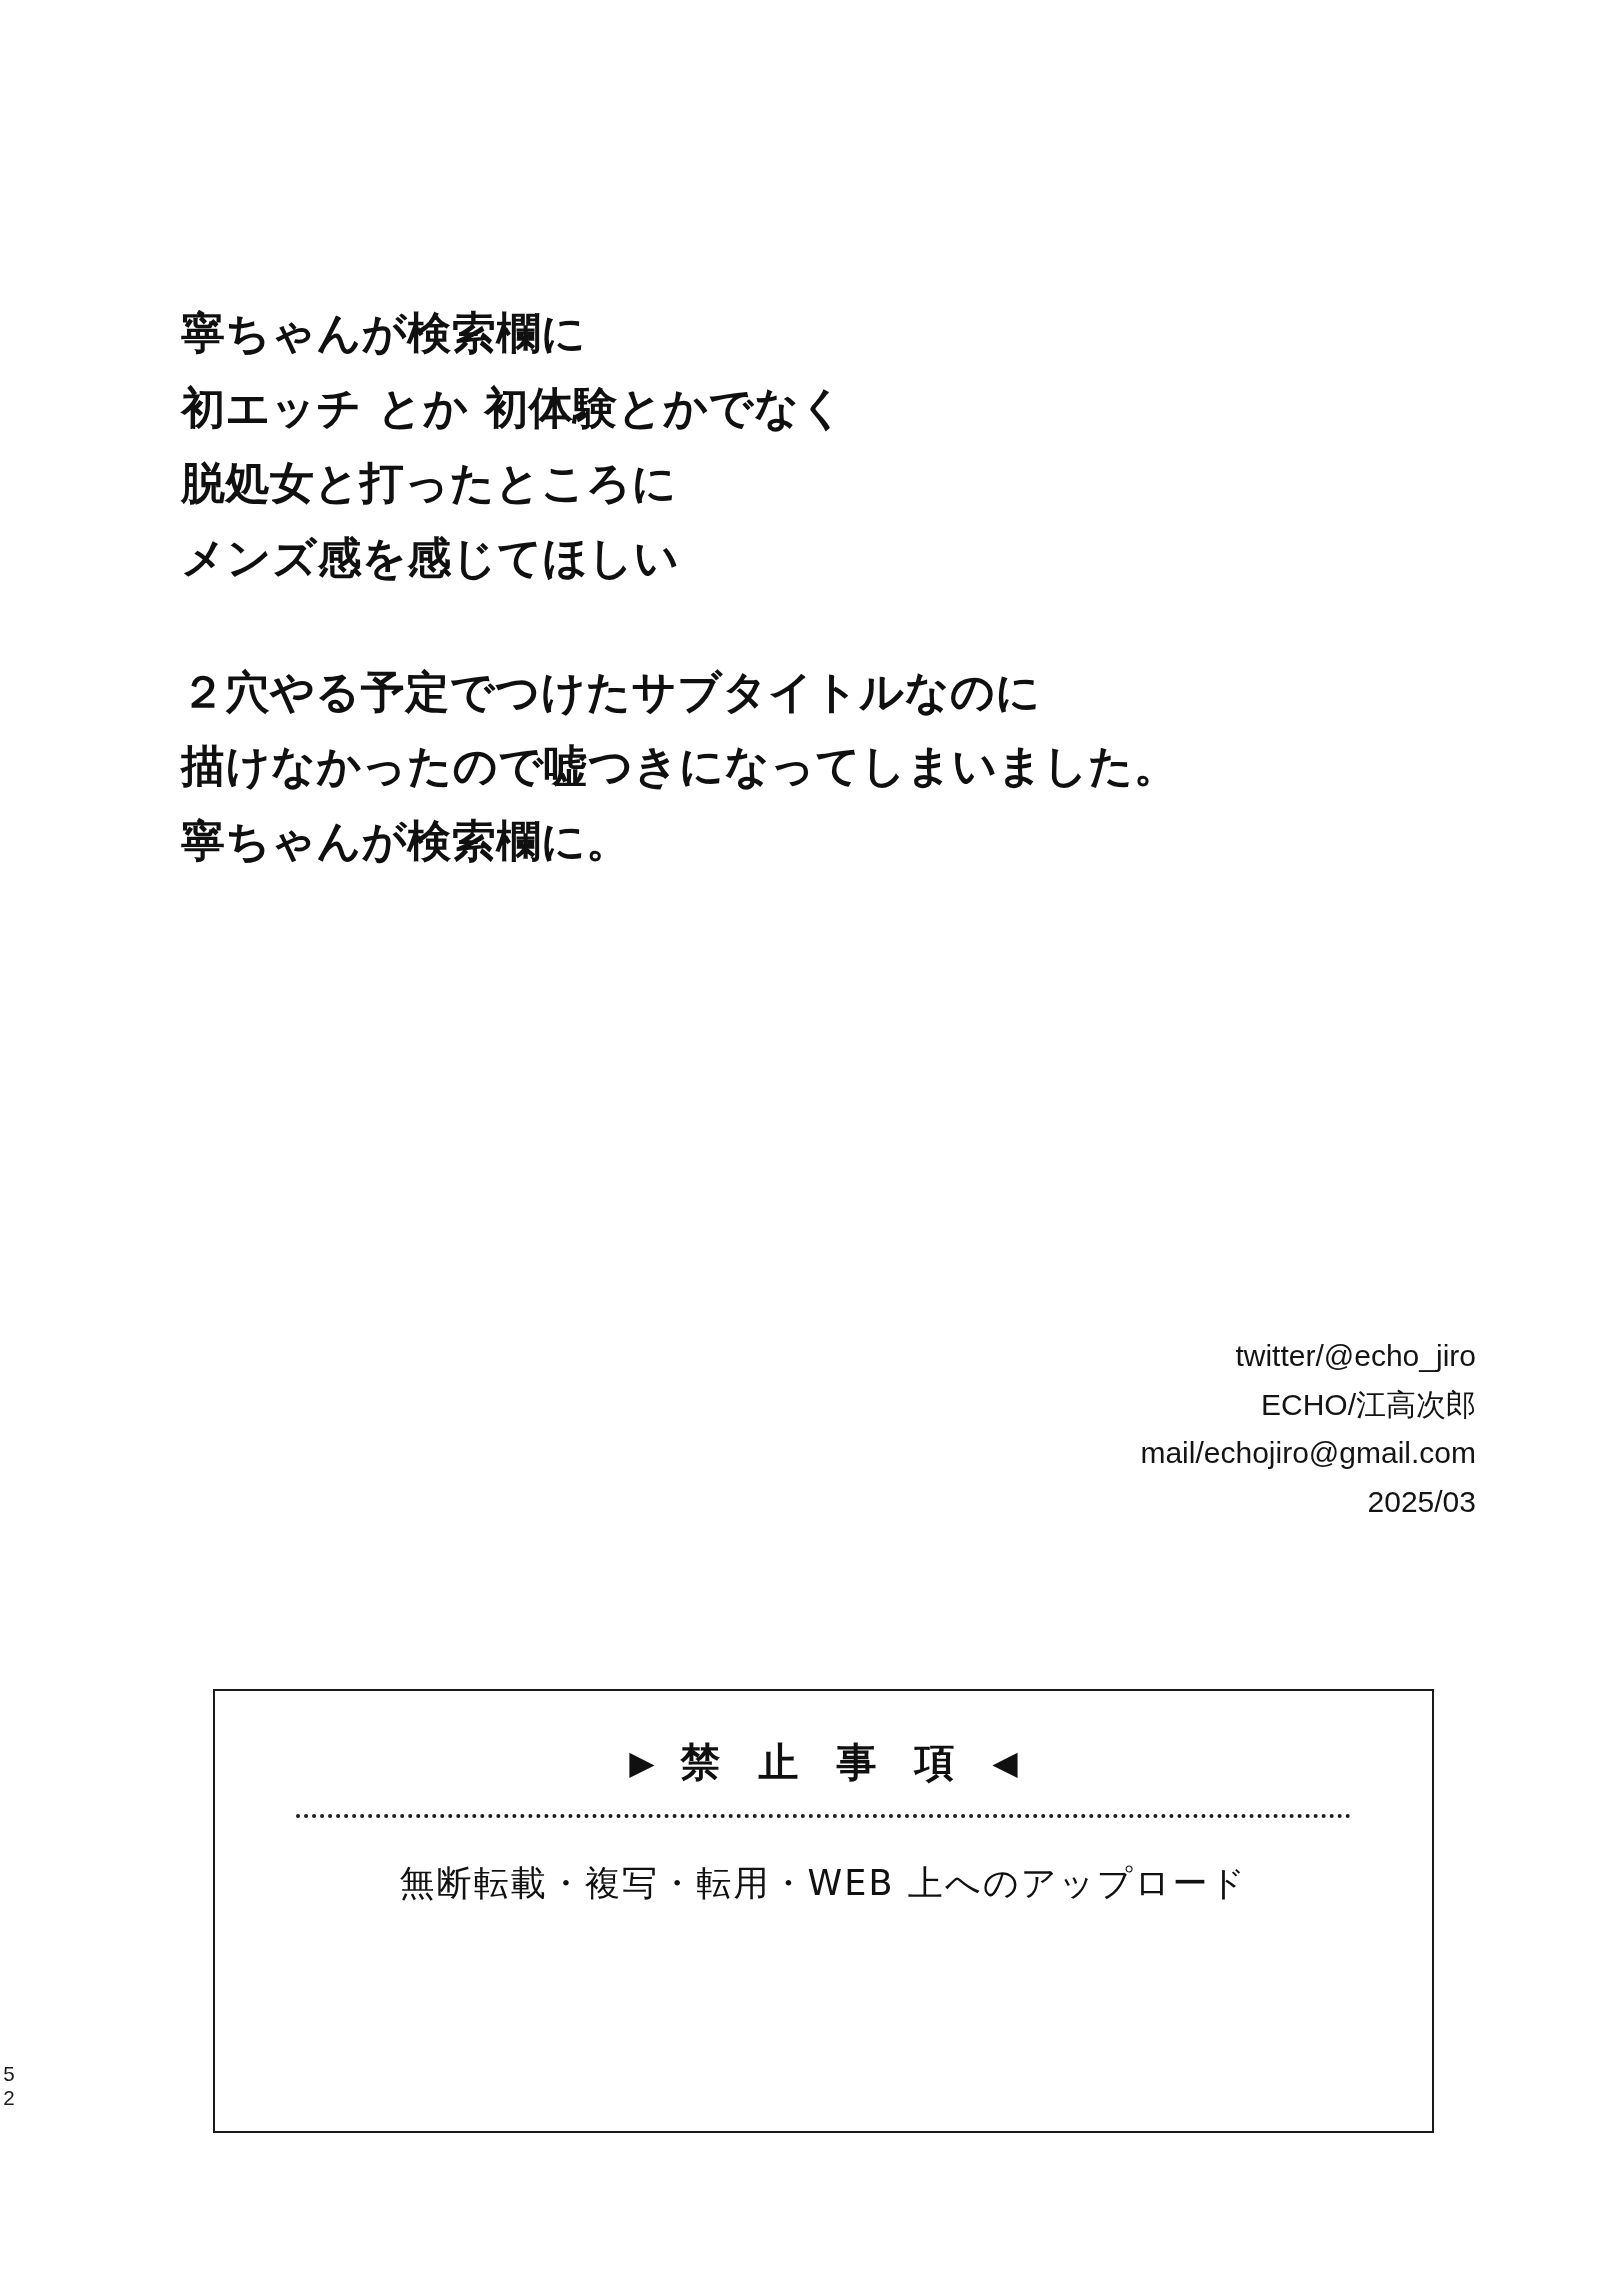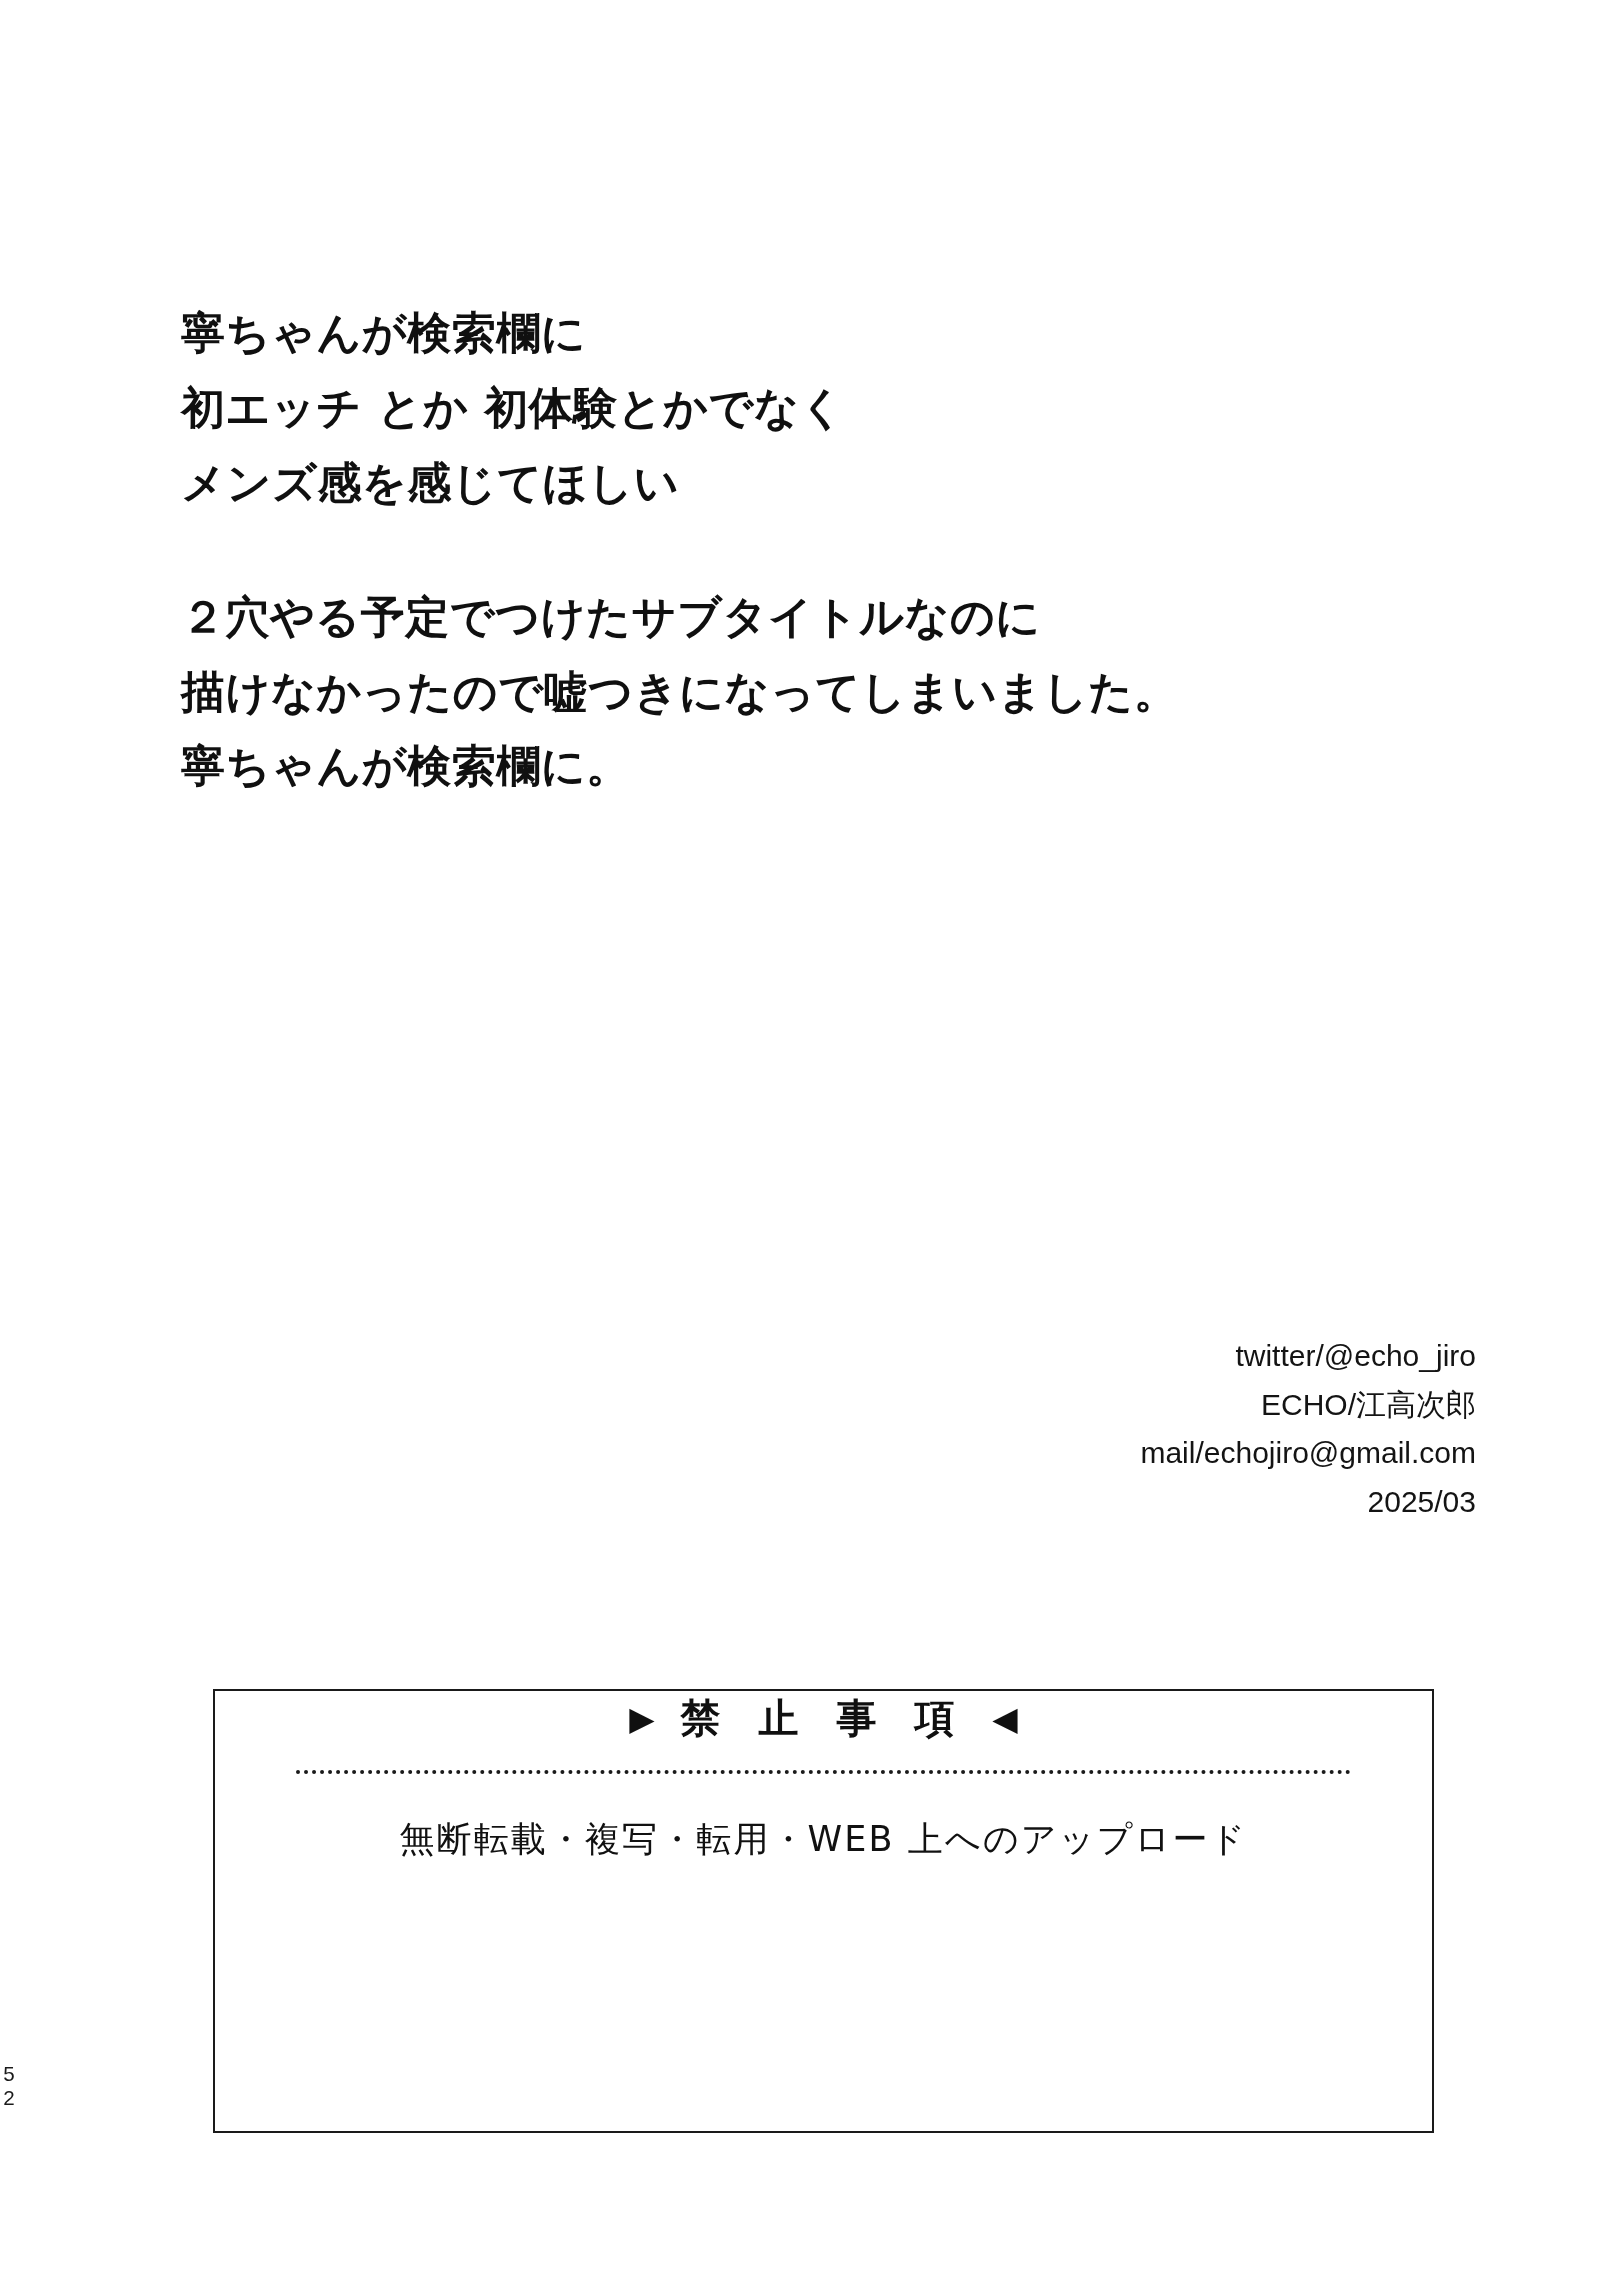--- a/index.html
+++ b/index.html
@@ -68,20 +68,21 @@
   .notice-box {
     position: absolute;
     left: 213px;
     top: 1689px;
     width: 1221px;
     height: 444px;
     border: 2.4px solid #1a1a1a;
     box-sizing: border-box;
   }
   .notice-title {
+    margin-top: 44px;
     text-align: center;
     font-size: 40px;
     font-weight: bold;
     letter-spacing: 0.30em;
     color: #101010;
     font-family: "DejaVu Sans", "Liberation Sans", sans-serif;
   }
   .notice-title .tri {
     letter-spacing: 0;
     font-size: 33px;
@@ -109,20 +110,21 @@
 <body>
 
 <div class="page-number">
   <span>5</span>
   <span>2</span>
 </div>
 
 <div class="afterword">
   <p>寧ちゃんが検索欄に</p>
   <p>初エッチ とか 初体験とかでなく</p>
+  <p>脱処女と打ったところに</p>
   <p>メンズ感を感じてほしい</p>
   <div class="gap"></div>
   <p>２穴やる予定でつけたサブタイトルなのに</p>
   <p>描けなかったので嘘つきになってしまいました。</p>
   <p>寧ちゃんが検索欄に。</p>
 </div>
 
 <div class="credits">
   <div>twitter/@echo_jiro</div>
   <div>ECHO/江高次郎</div>

